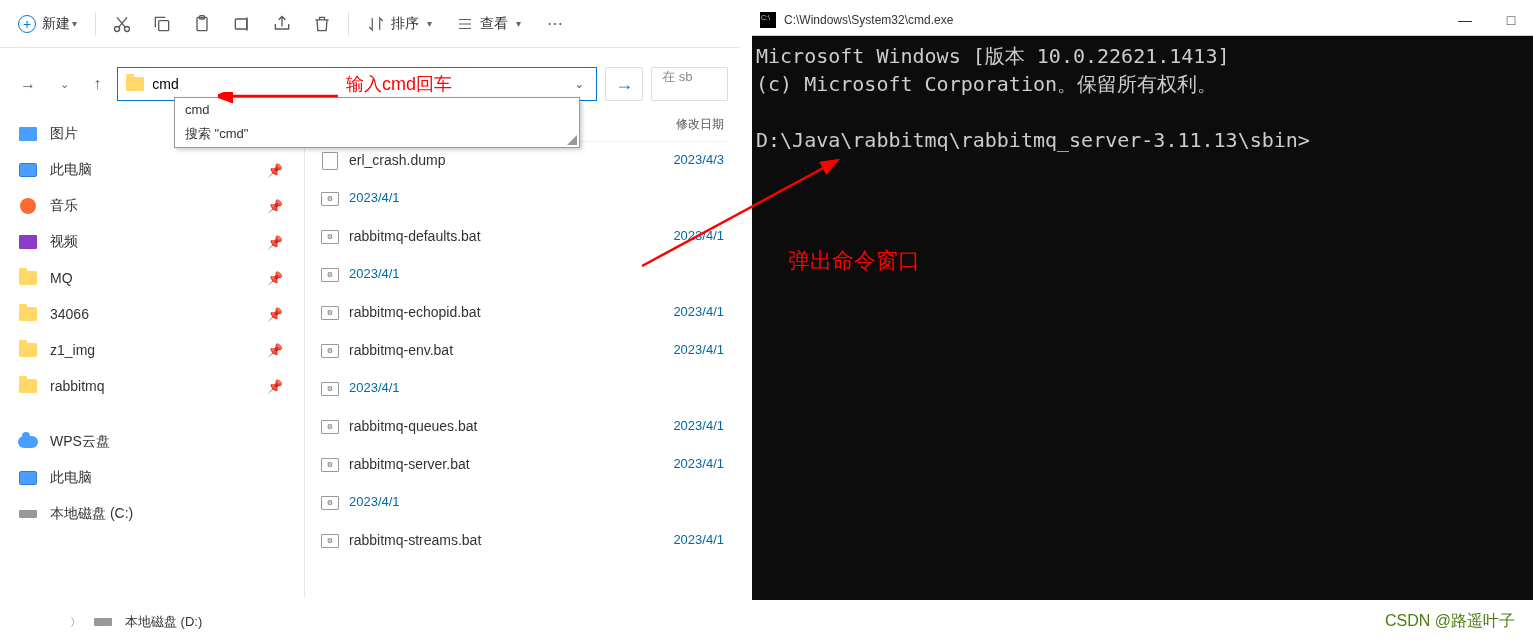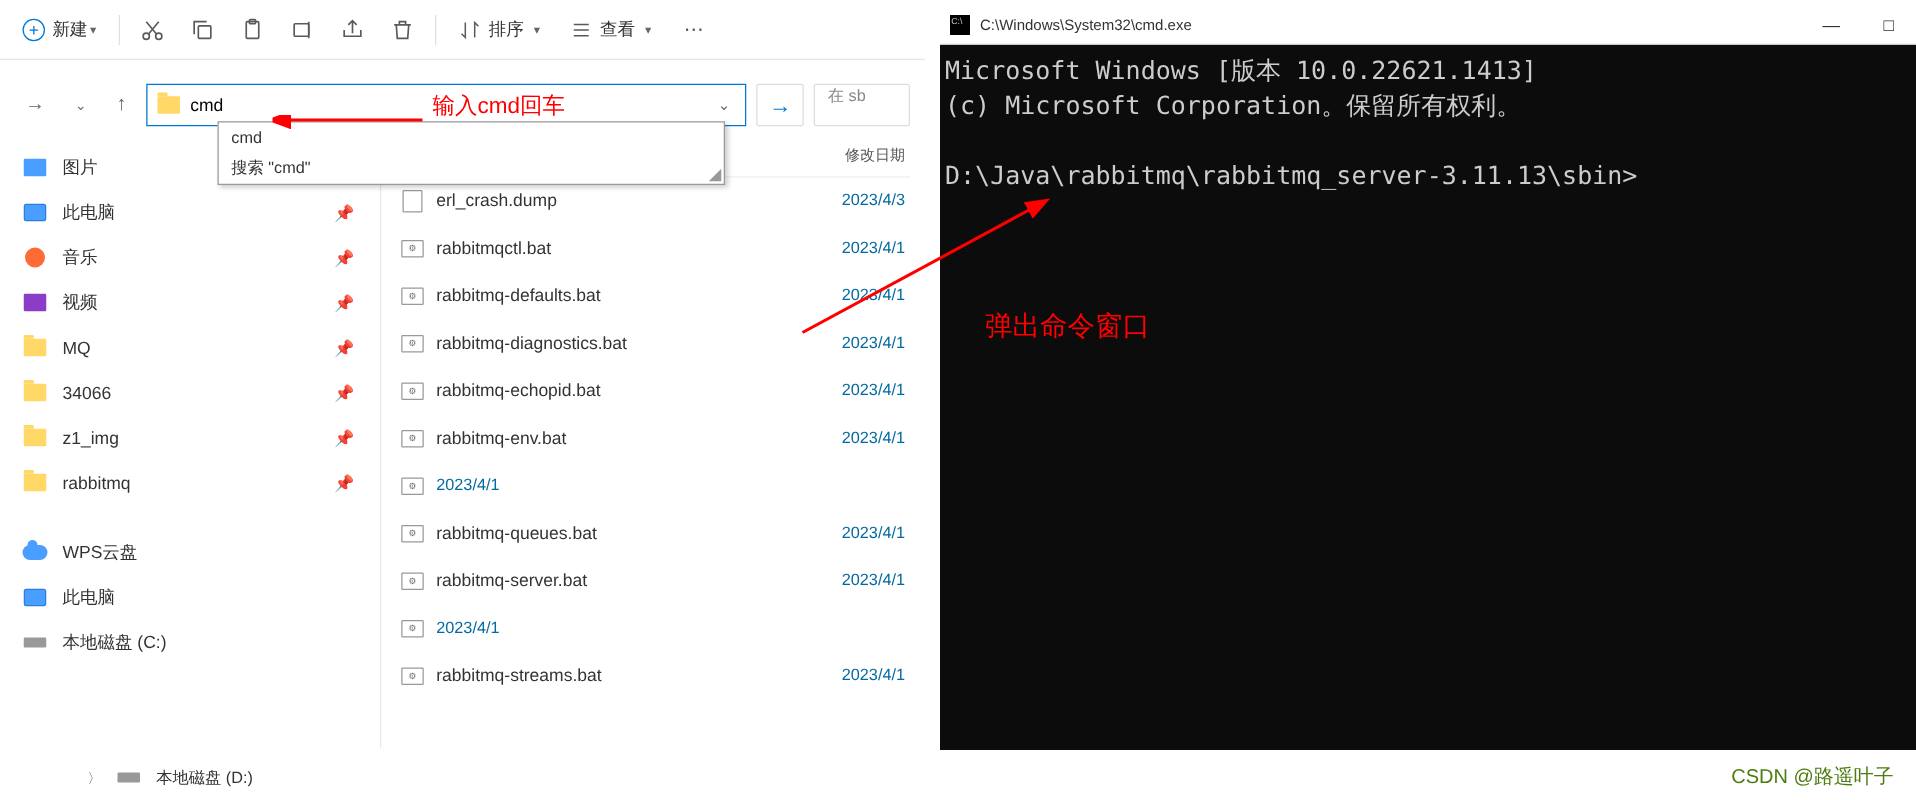--- a/index.html
+++ b/index.html
@@ -258,35 +258,33 @@
             <span class="fl-icon">
               <span class="file-generic"></span>
             </span>
             <span class="fl-name">erl_crash.dump</span>
             <span class="fl-date">2023/4/3</span>
           </div>
           <div class="fl-row">
             <span class="fl-icon">
               <span class="file-bat">⚙</span>
             </span>
-            <span class="fl-name">rabbitmqctl.bat</span>
             <span class="fl-date">2023/4/1</span>
           </div>
           <div class="fl-row">
             <span class="fl-icon">
               <span class="file-bat">⚙</span>
             </span>
             <span class="fl-name">rabbitmq-defaults.bat</span>
             <span class="fl-date">2023/4/1</span>
           </div>
           <div class="fl-row">
             <span class="fl-icon">
               <span class="file-bat">⚙</span>
             </span>
-            <span class="fl-name">rabbitmq-diagnostics.bat</span>
             <span class="fl-date">2023/4/1</span>
           </div>
           <div class="fl-row">
             <span class="fl-icon">
               <span class="file-bat">⚙</span>
             </span>
             <span class="fl-name">rabbitmq-echopid.bat</span>
             <span class="fl-date">2023/4/1</span>
           </div>
           <div class="fl-row">

